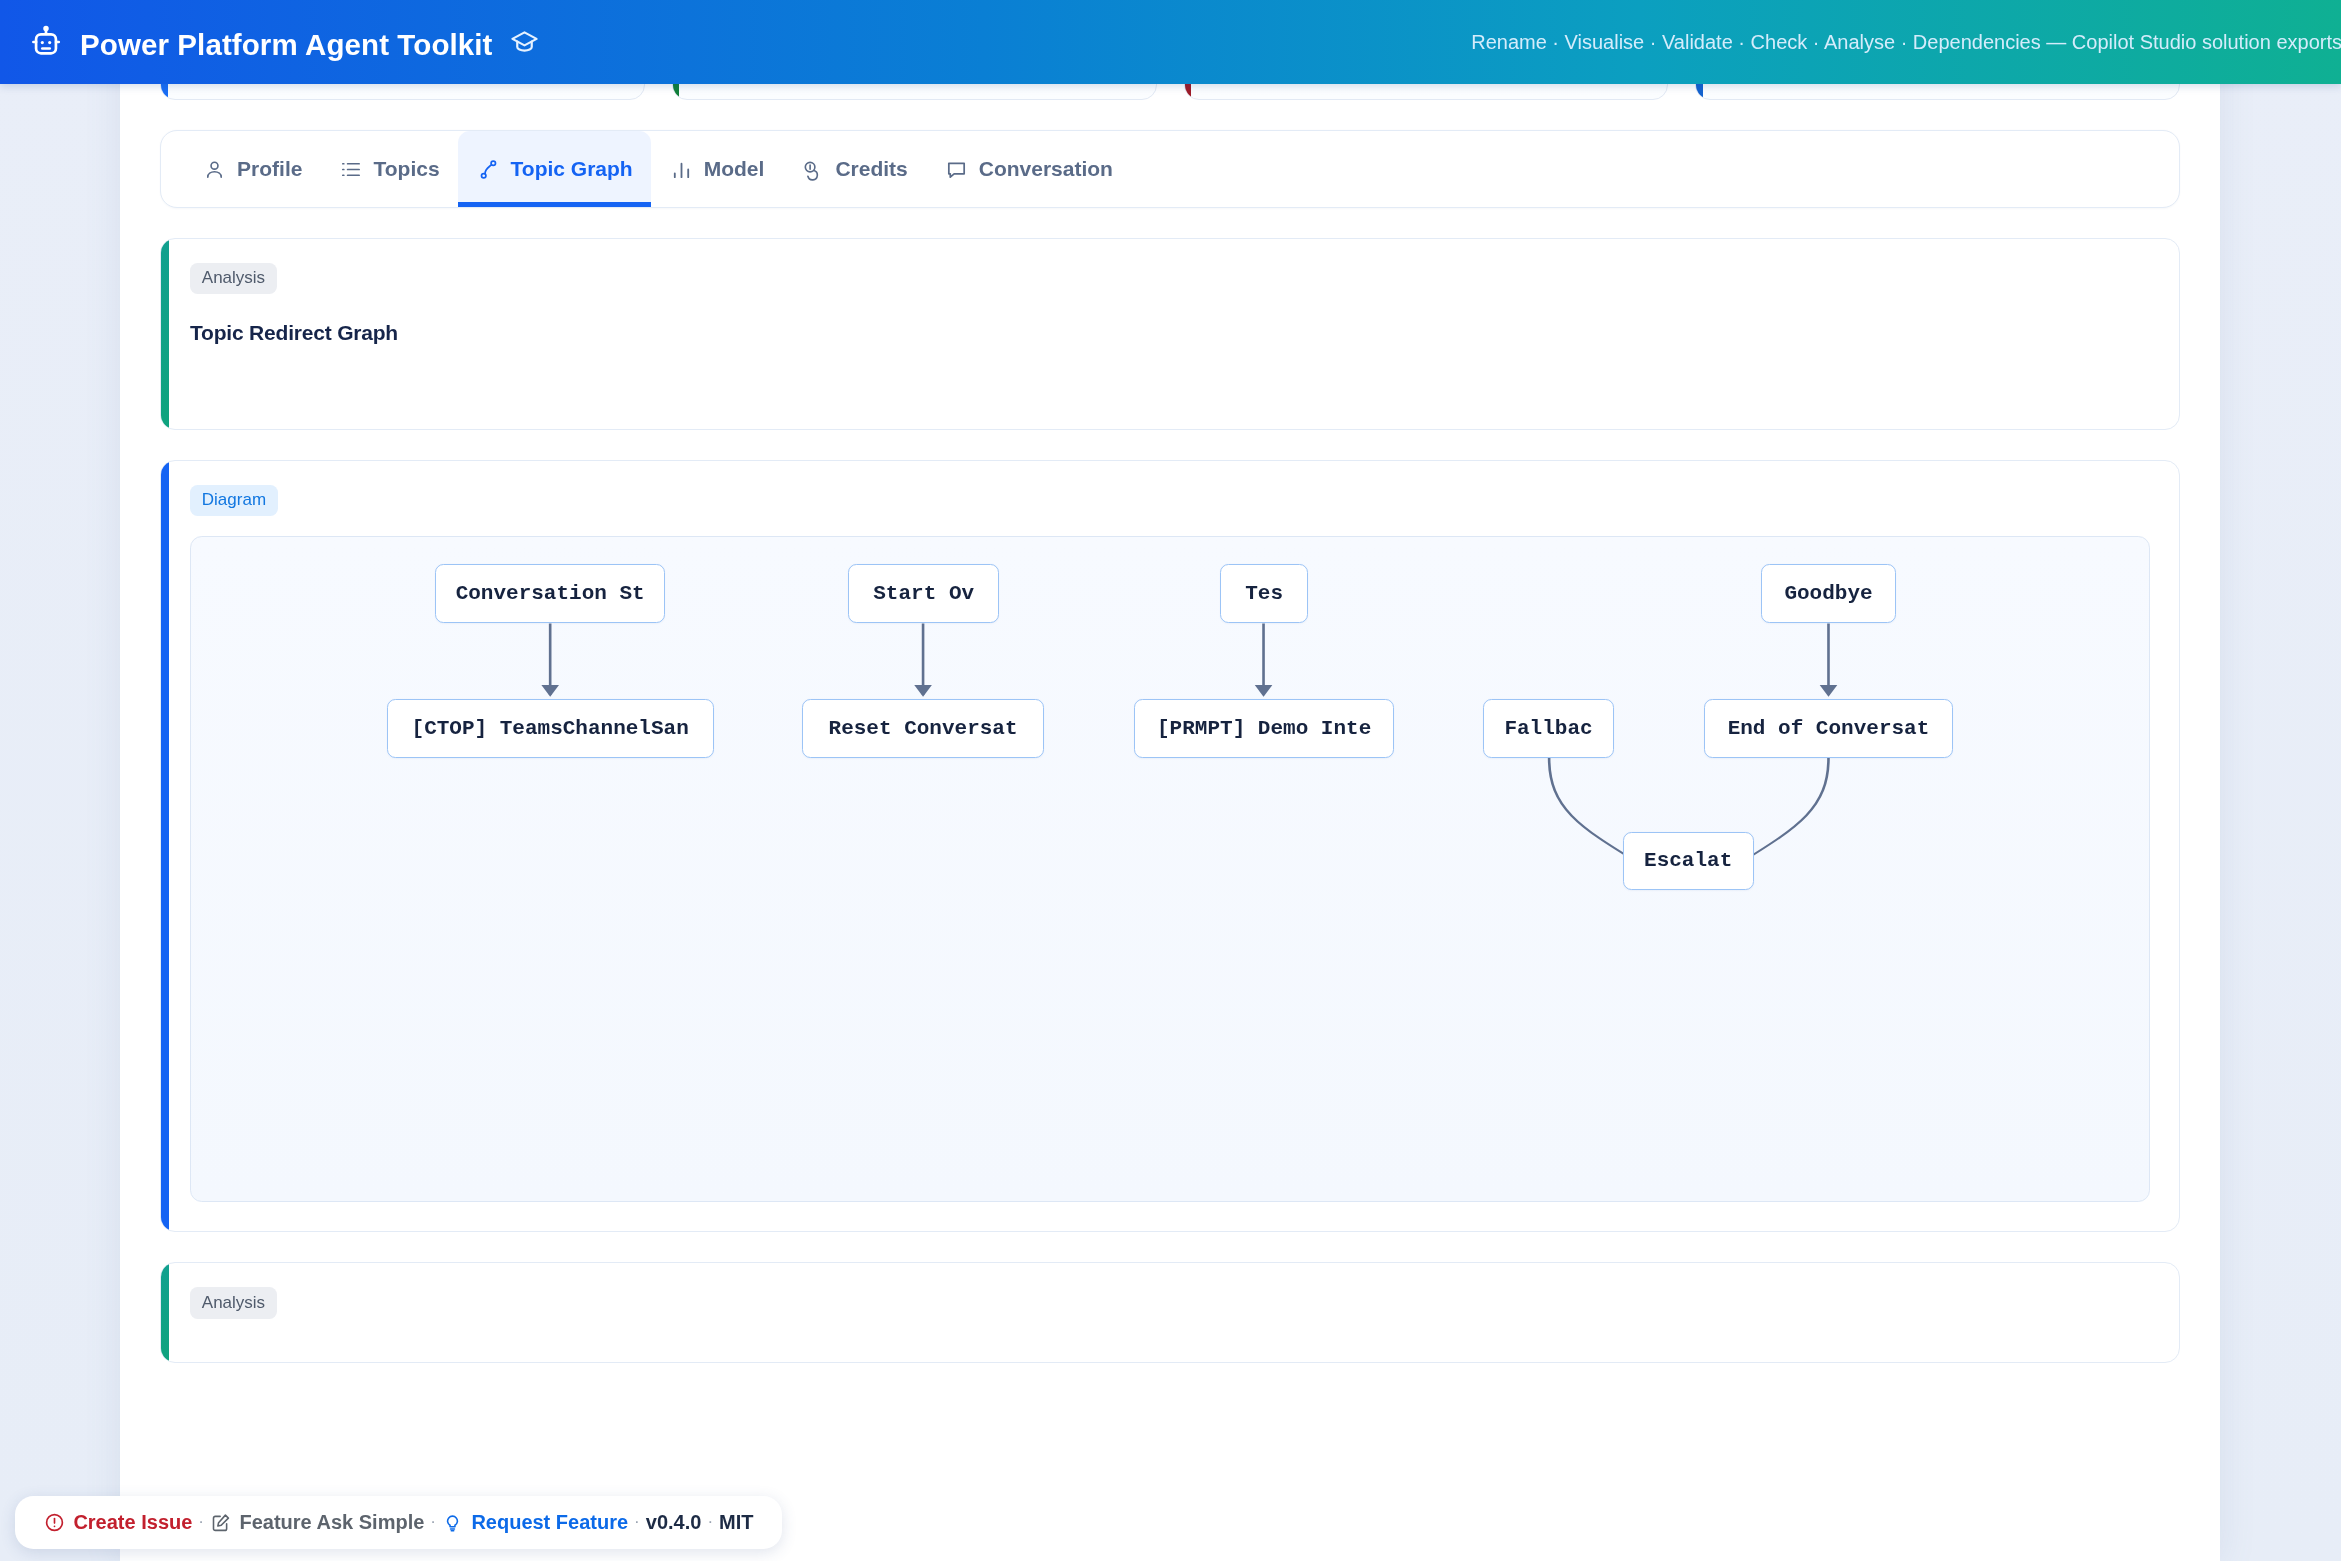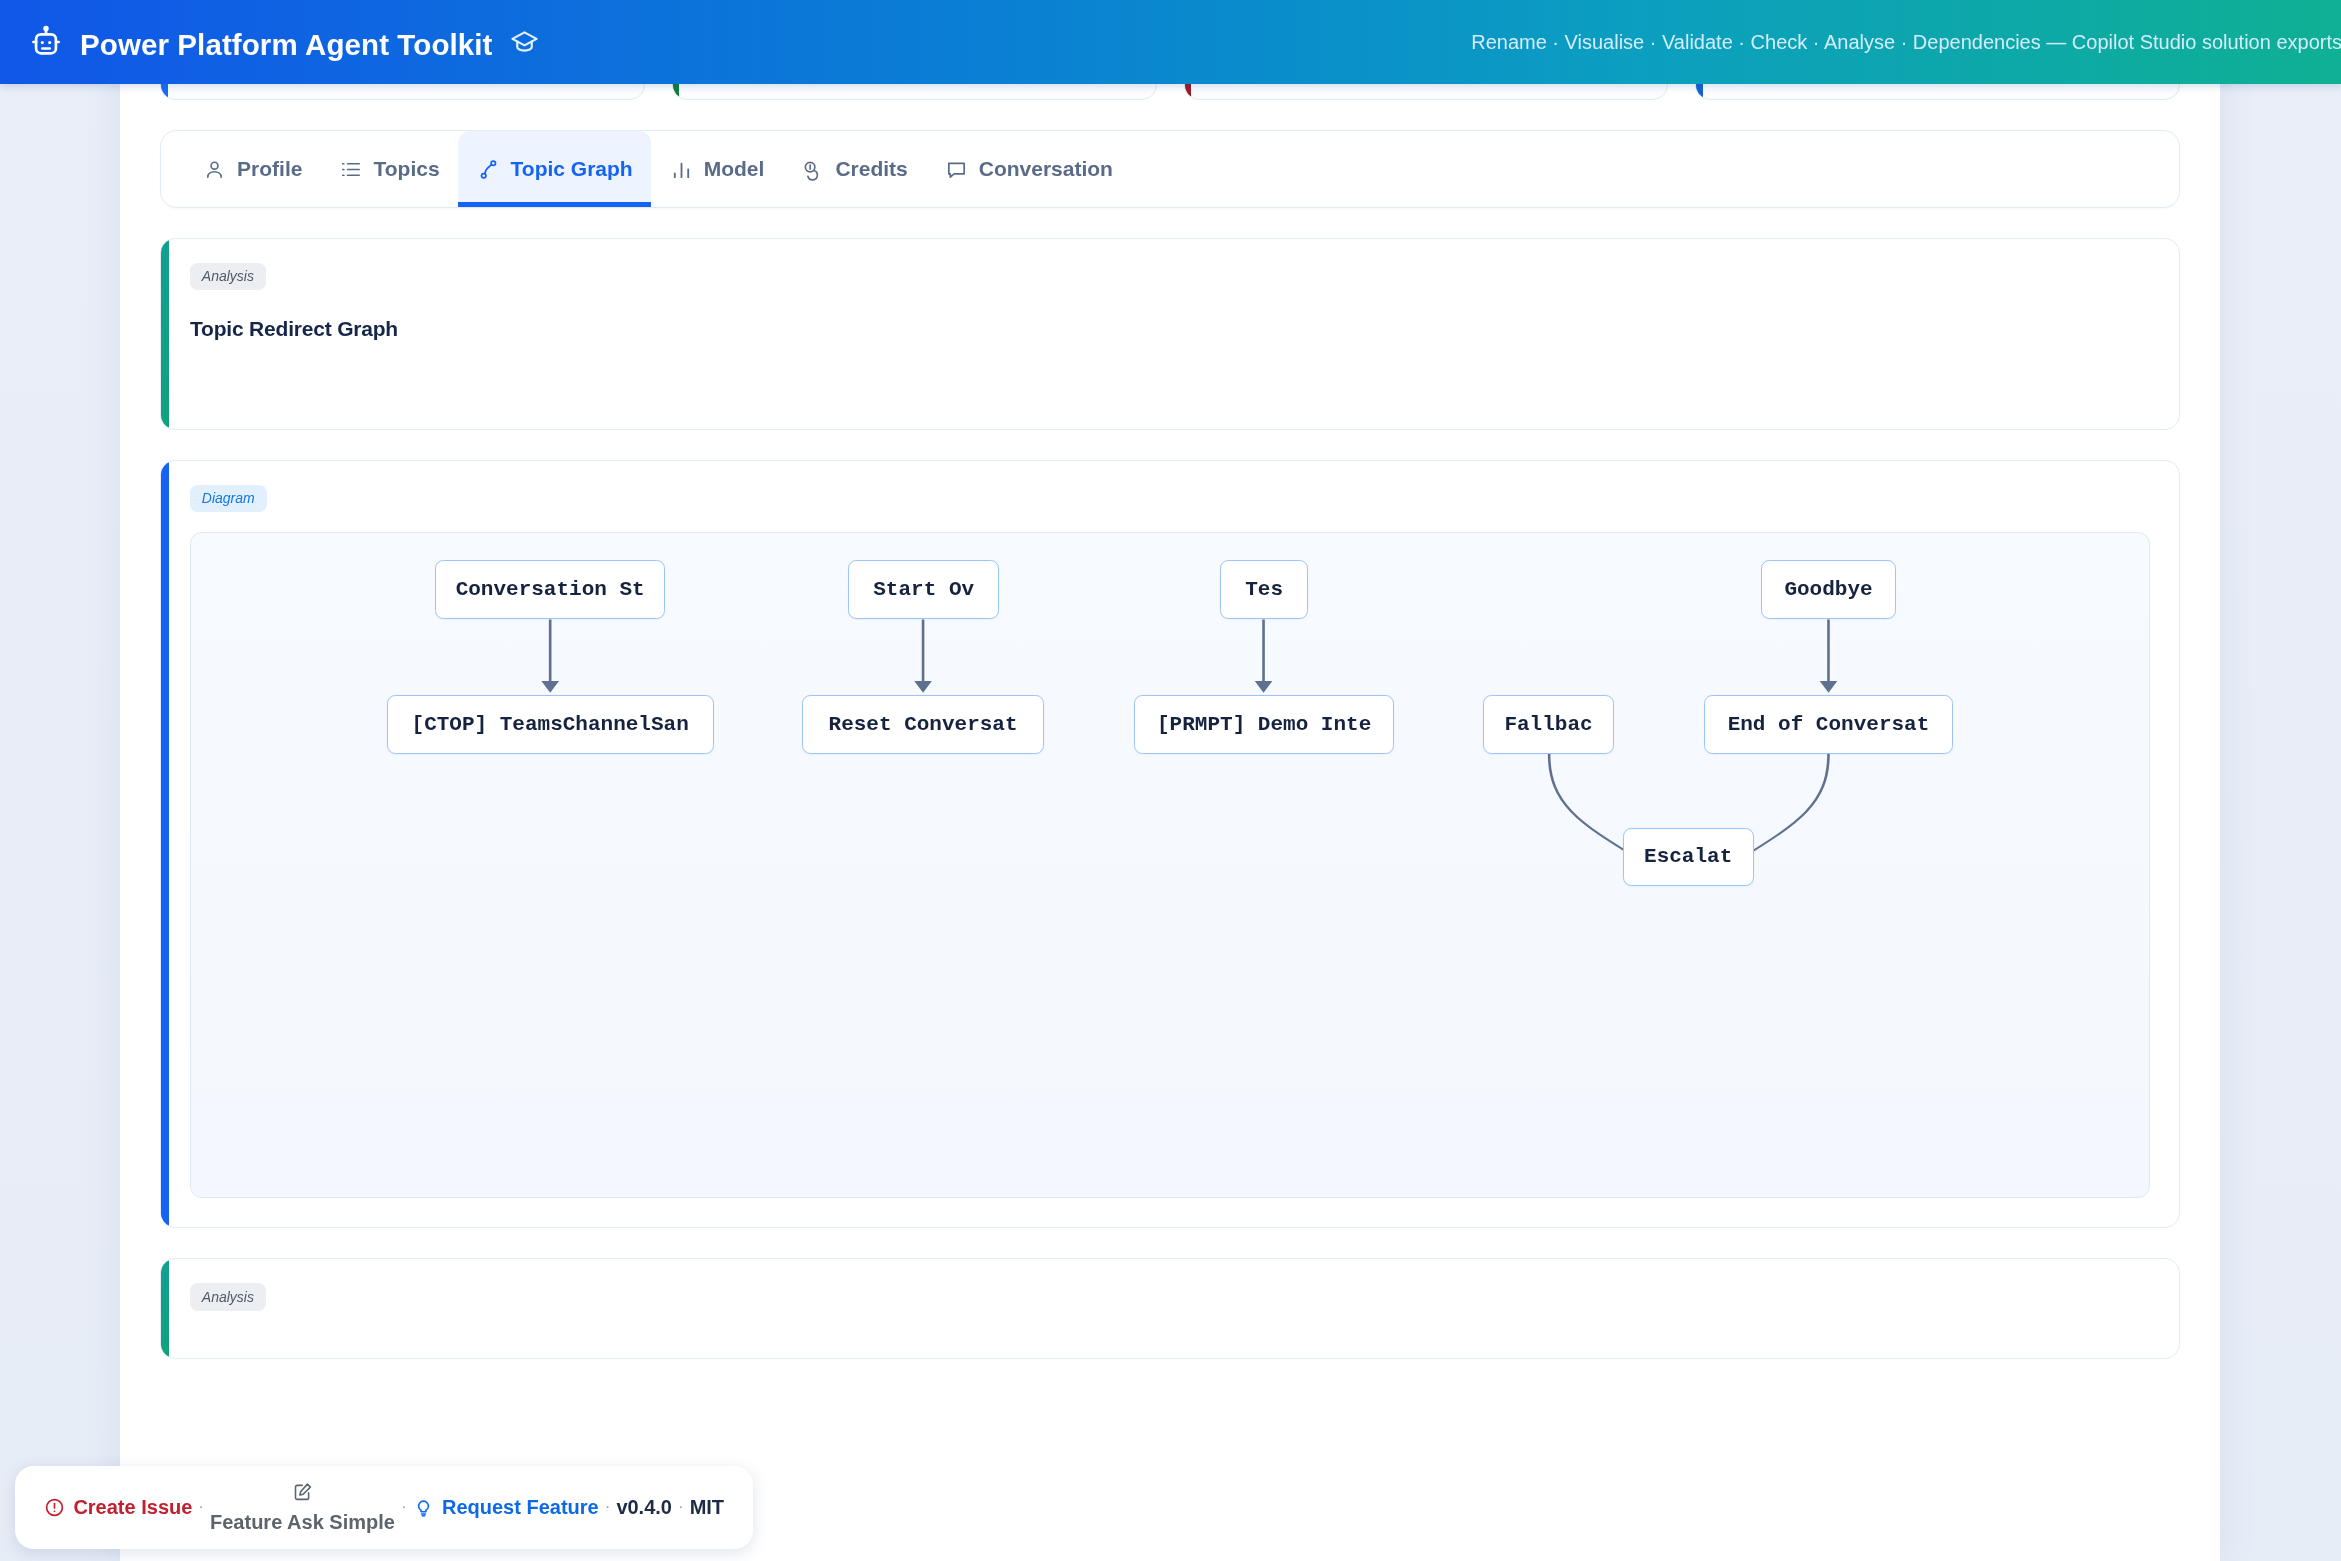--- a/index.html
+++ b/index.html
@@ -83,22 +83,22 @@
 
   
   .section {
     margin-top: 30px; background:#fff; border:0.8px solid #e3ebf6; border-radius: 15px;
     padding: 23.6px 29px 29px 29px; position:relative; overflow:hidden;
   }
   .section::before { content:""; position:absolute; left:0; top:0; bottom:0; width:7.6px; }
   .section.edge-teal::before { background: linear-gradient(180deg,#11a08f,#0fa37e); }
   .section.edge-blue::before { background:#1463f3; }
   .badge {
-    display:inline-block; font-size: 14px; padding: 5.9px 11.8px; border-radius: 7.6px;
-    background:#eceef2; color:#4f5a6b;font-style:italic;
+    display:inline-block; font-size: 17px; padding: 5.9px 11.8px; border-radius: 7.6px;
+    background:#eceef2; color:#4f5a6b;
   }
   .badge.blue { background:#e2f0fe; color:#1277e0; }
   .section-title {
     font-size: 21px; font-weight: 700; color:#16254a; margin-top: 27px; letter-spacing:-0.2px;
   }
   .section.analysis-top { min-height: 192px; }
   .section.analysis-bottom { min-height: 101px; padding-bottom: 22px; }
 
   
   .diagram-frame {
@@ -120,21 +120,21 @@
   .footer {
     position: absolute; left: 15px; bottom: 13.5px; z-index: 50;
     background:#ffffff; border-radius: 18.5px; padding: 15px 29px;
     display:flex; align-items:center; gap: 6px;
     box-shadow: 0 3.4px 15px rgba(60,90,140,.16);
     font-size: 20px; font-weight: 700; white-space:nowrap;
   }
   .footer .fitem { display:flex; align-items:center; gap:8.4px; }
   .footer svg { width:21px; height:21px; display:block; }
   .f-red { color:#c2202e; }
-  .f-grey { color:#5d646d;flex-direction:column; }
+  .f-grey { color:#5d646d; }
   .f-blue { color:#0c6ae8; }
   .f-dark { color:#1d2b45; }
   .f-sep { color:#9aa3b1; font-weight:400; font-size:17px; }
 </style>
 </head>
 <body>
 
 <div class="page">
 
   <div class="shell">

